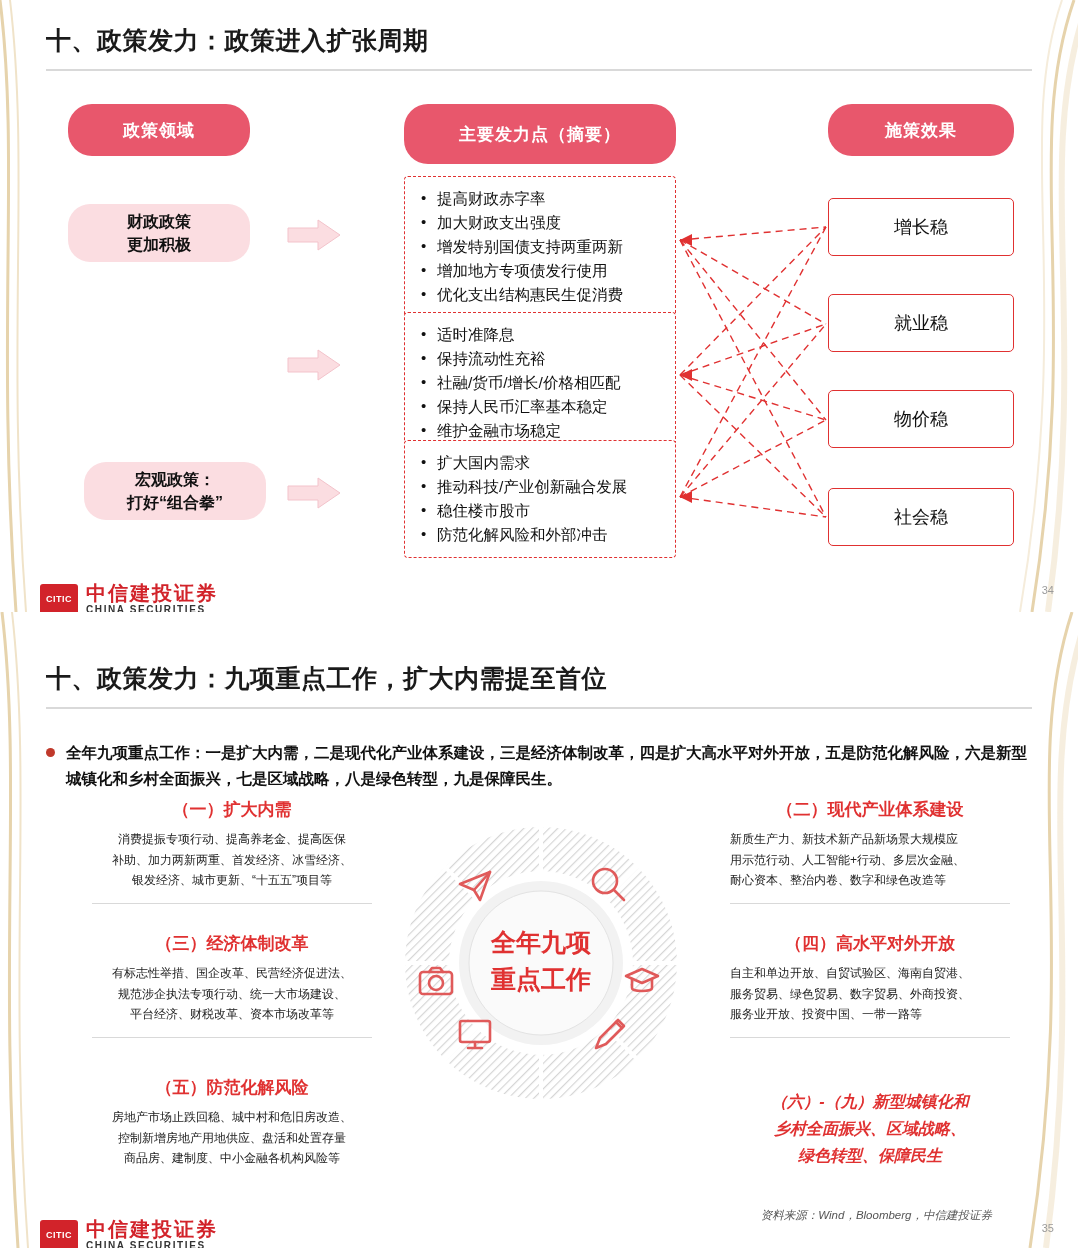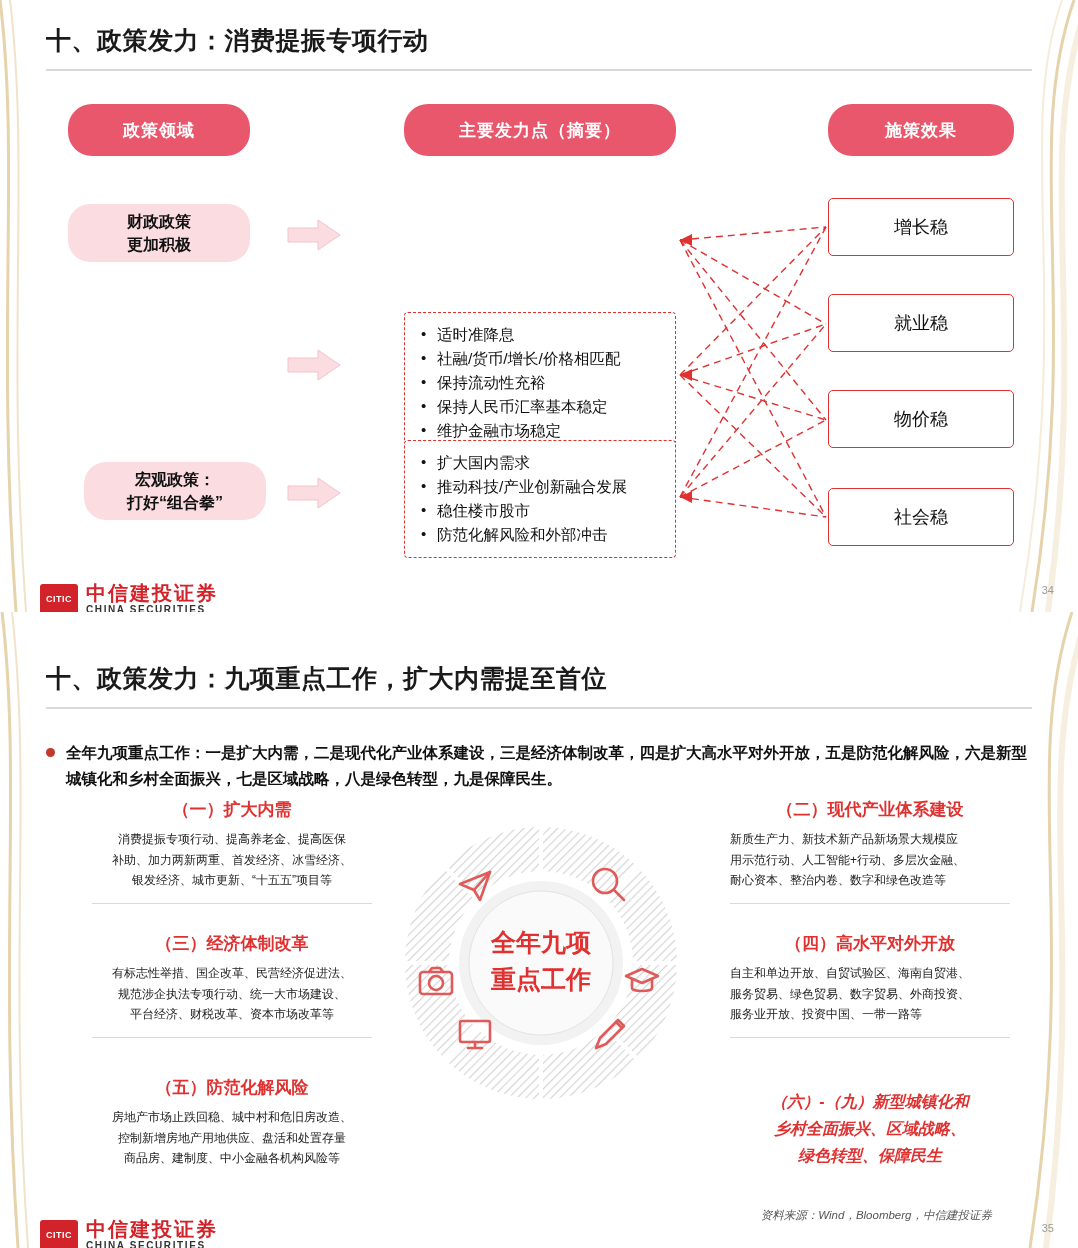--- a/index.html
+++ b/index.html
@@ -28,21 +28,21 @@
   }
   .title-rule { height:2px; background:#d9d9d9; width:986px; margin-top:4px; }
 
   
   .hdr-box {
     position:absolute; background:#e8576c; color:#fff; font-weight:bold;
     border-radius:24px; display:flex; align-items:center; justify-content:center;
     font-size:17px; letter-spacing:1px;
   }
   .hdr-1 { left:68px; top:104px; width:182px; height:52px; }
-  .hdr-2 { left:404px; top:104px; width:272px; height:52px; font-size:17px;}
+  .hdr-2 { left:404px; top:104px; width:272px; height:60px; font-size:17px;}
   .hdr-3 { left:828px; top:104px; width:186px; height:52px; }
 
   .pink-box {
     position:absolute; background:#fbdde1; border-radius:22px;
     display:flex; flex-direction:column; align-items:center; justify-content:center;
     color:#111; font-weight:bold; font-size:16px; line-height:1.45;
   }
   .pk-1 { left:68px; top:204px; width:182px; height:58px; }
   .pk-2 { left:68px; top:334px; width:182px; height:58px; }
   .pk-3 { left:84px; top:462px; width:182px; height:58px; }
@@ -134,21 +134,21 @@
     <path d="M6,0 C26,160 2,330 22,612" stroke="#e6d3ac" stroke-width="3" fill="none"></path>
     <path d="M16,0 C36,170 12,340 32,612" stroke="#f0e3c9" stroke-width="2" fill="none"></path>
   </svg>
   <svg class="swoosh sw-right" viewBox="0 0 120 612" preserveAspectRatio="none">
     <path d="M112,0 C60,150 120,300 70,612" stroke="#e6d3ac" stroke-width="3" fill="none"></path>
     <path d="M120,20 C74,170 126,320 86,612" stroke="#f2e7d1" stroke-width="6" fill="none" opacity="0.7"></path>
     <path d="M100,0 C52,140 112,290 58,612" stroke="#f5ecdb" stroke-width="2" fill="none"></path>
   </svg>
 
   <div class="title-row">
-    <div class="slide-title">十、政策发力：消费提振专项行动</div>
+    <div class="slide-title">十、政策发力：政策进入扩张周期</div>
     <div class="title-rule"></div>
   </div>
 
   <div class="hdr-box hdr-1">政策领域</div>
   <div class="hdr-box hdr-2">主要发力点（摘要）</div>
   <div class="hdr-box hdr-3">施策效果</div>
 
   <div class="pink-box pk-1">
     <div>财政政策</div>
     <div>更加积极</div>
@@ -161,25 +161,34 @@
   <svg class="arrow" style="left:286px; top:218px;" viewBox="0 0 56 34">
     <path d="M2,10 L32,10 L32,2 L54,17 L32,32 L32,24 L2,24 Z" fill="#fbdde1" stroke="#f3c3cb" stroke-width="1"></path>
   </svg>
   <svg class="arrow" style="left:286px; top:348px;" viewBox="0 0 56 34">
     <path d="M2,10 L32,10 L32,2 L54,17 L32,32 L32,24 L2,24 Z" fill="#fbdde1" stroke="#f3c3cb" stroke-width="1"></path>
   </svg>
   <svg class="arrow" style="left:286px; top:476px;" viewBox="0 0 56 34">
     <path d="M2,10 L32,10 L32,2 L54,17 L32,32 L32,24 L2,24 Z" fill="#fbdde1" stroke="#f3c3cb" stroke-width="1"></path>
   </svg>
 
+  <div class="red-box rb-1">
+    <ul>
+      <li>提高财政赤字率</li>
+      <li>加大财政支出强度</li>
+      <li>增发特别国债支持两重两新</li>
+      <li>增加地方专项债发行使用</li>
+      <li>优化支出结构惠民生促消费</li>
+    </ul>
+  </div>
   <div class="red-box rb-2">
     <ul>
       <li>适时准降息</li>
+      <li>保持流动性充裕</li>
       <li>社融/货币/增长/价格相匹配</li>
-      <li>保持流动性充裕</li>
       <li>保持人民币汇率基本稳定</li>
       <li>维护金融市场稳定</li>
     </ul>
   </div>
   <div class="red-box rb-3">
     <ul>
       <li>扩大国内需求</li>
       <li>推动科技/产业创新融合发展</li>
       <li>稳住楼市股市</li>
       <li>防范化解风险和外部冲击</li>

